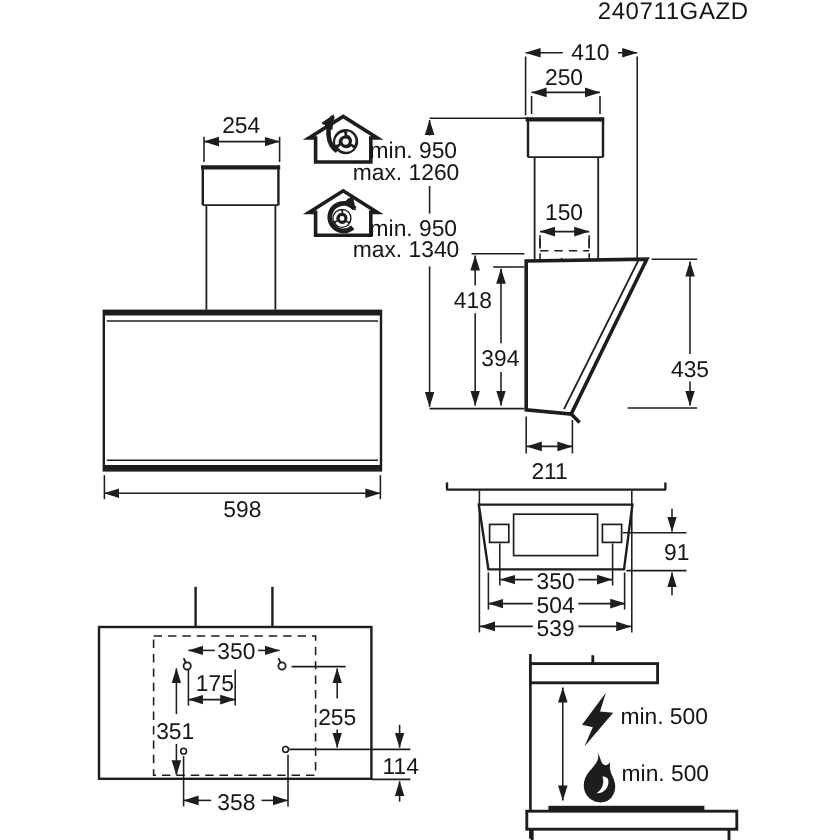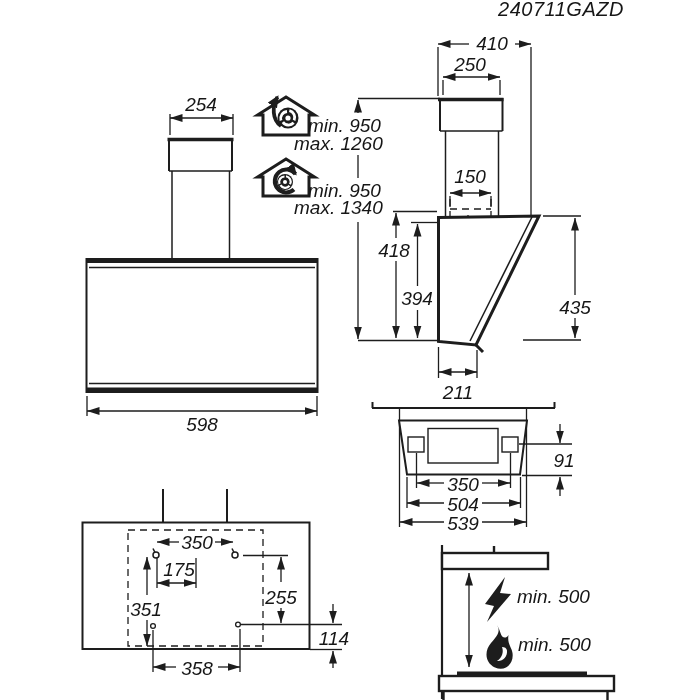--- a/index.html
+++ b/index.html
@@ -1,17 +1,17 @@
 <!DOCTYPE html>
 <html><head>
 <meta charset="utf-8">
 <style>
   html,body{margin:0;padding:0;background:#fff;}
   .canvas{position:relative;width:628px;height:700px;background:#ffffff;overflow:hidden;
-          font-family:"Liberation Sans", sans-serif;font-style:italic;}
+          font-family:"Liberation Sans", sans-serif;}
   svg{position:absolute;left:0;top:0;}
   text{font-family:"Liberation Sans", sans-serif;fill:#161616;}
   .t19{font-size:19px;}
   .t20{font-size:20px;letter-spacing:0.5px;}
   .dim{stroke:#1d1d1d;stroke-width:1.3;fill:none;}
   .obj{stroke:#1d1d1d;fill:none;}
   .fillb{fill:#1d1d1d;stroke:none;}
   .w15{stroke-width:1.5;} .w2{stroke-width:2;} .w24{stroke-width:2.4;}
   .w3{stroke-width:3;} .w35{stroke-width:3.5;} .w4{stroke-width:4;}
   .dash{stroke-dasharray:7 5;}

